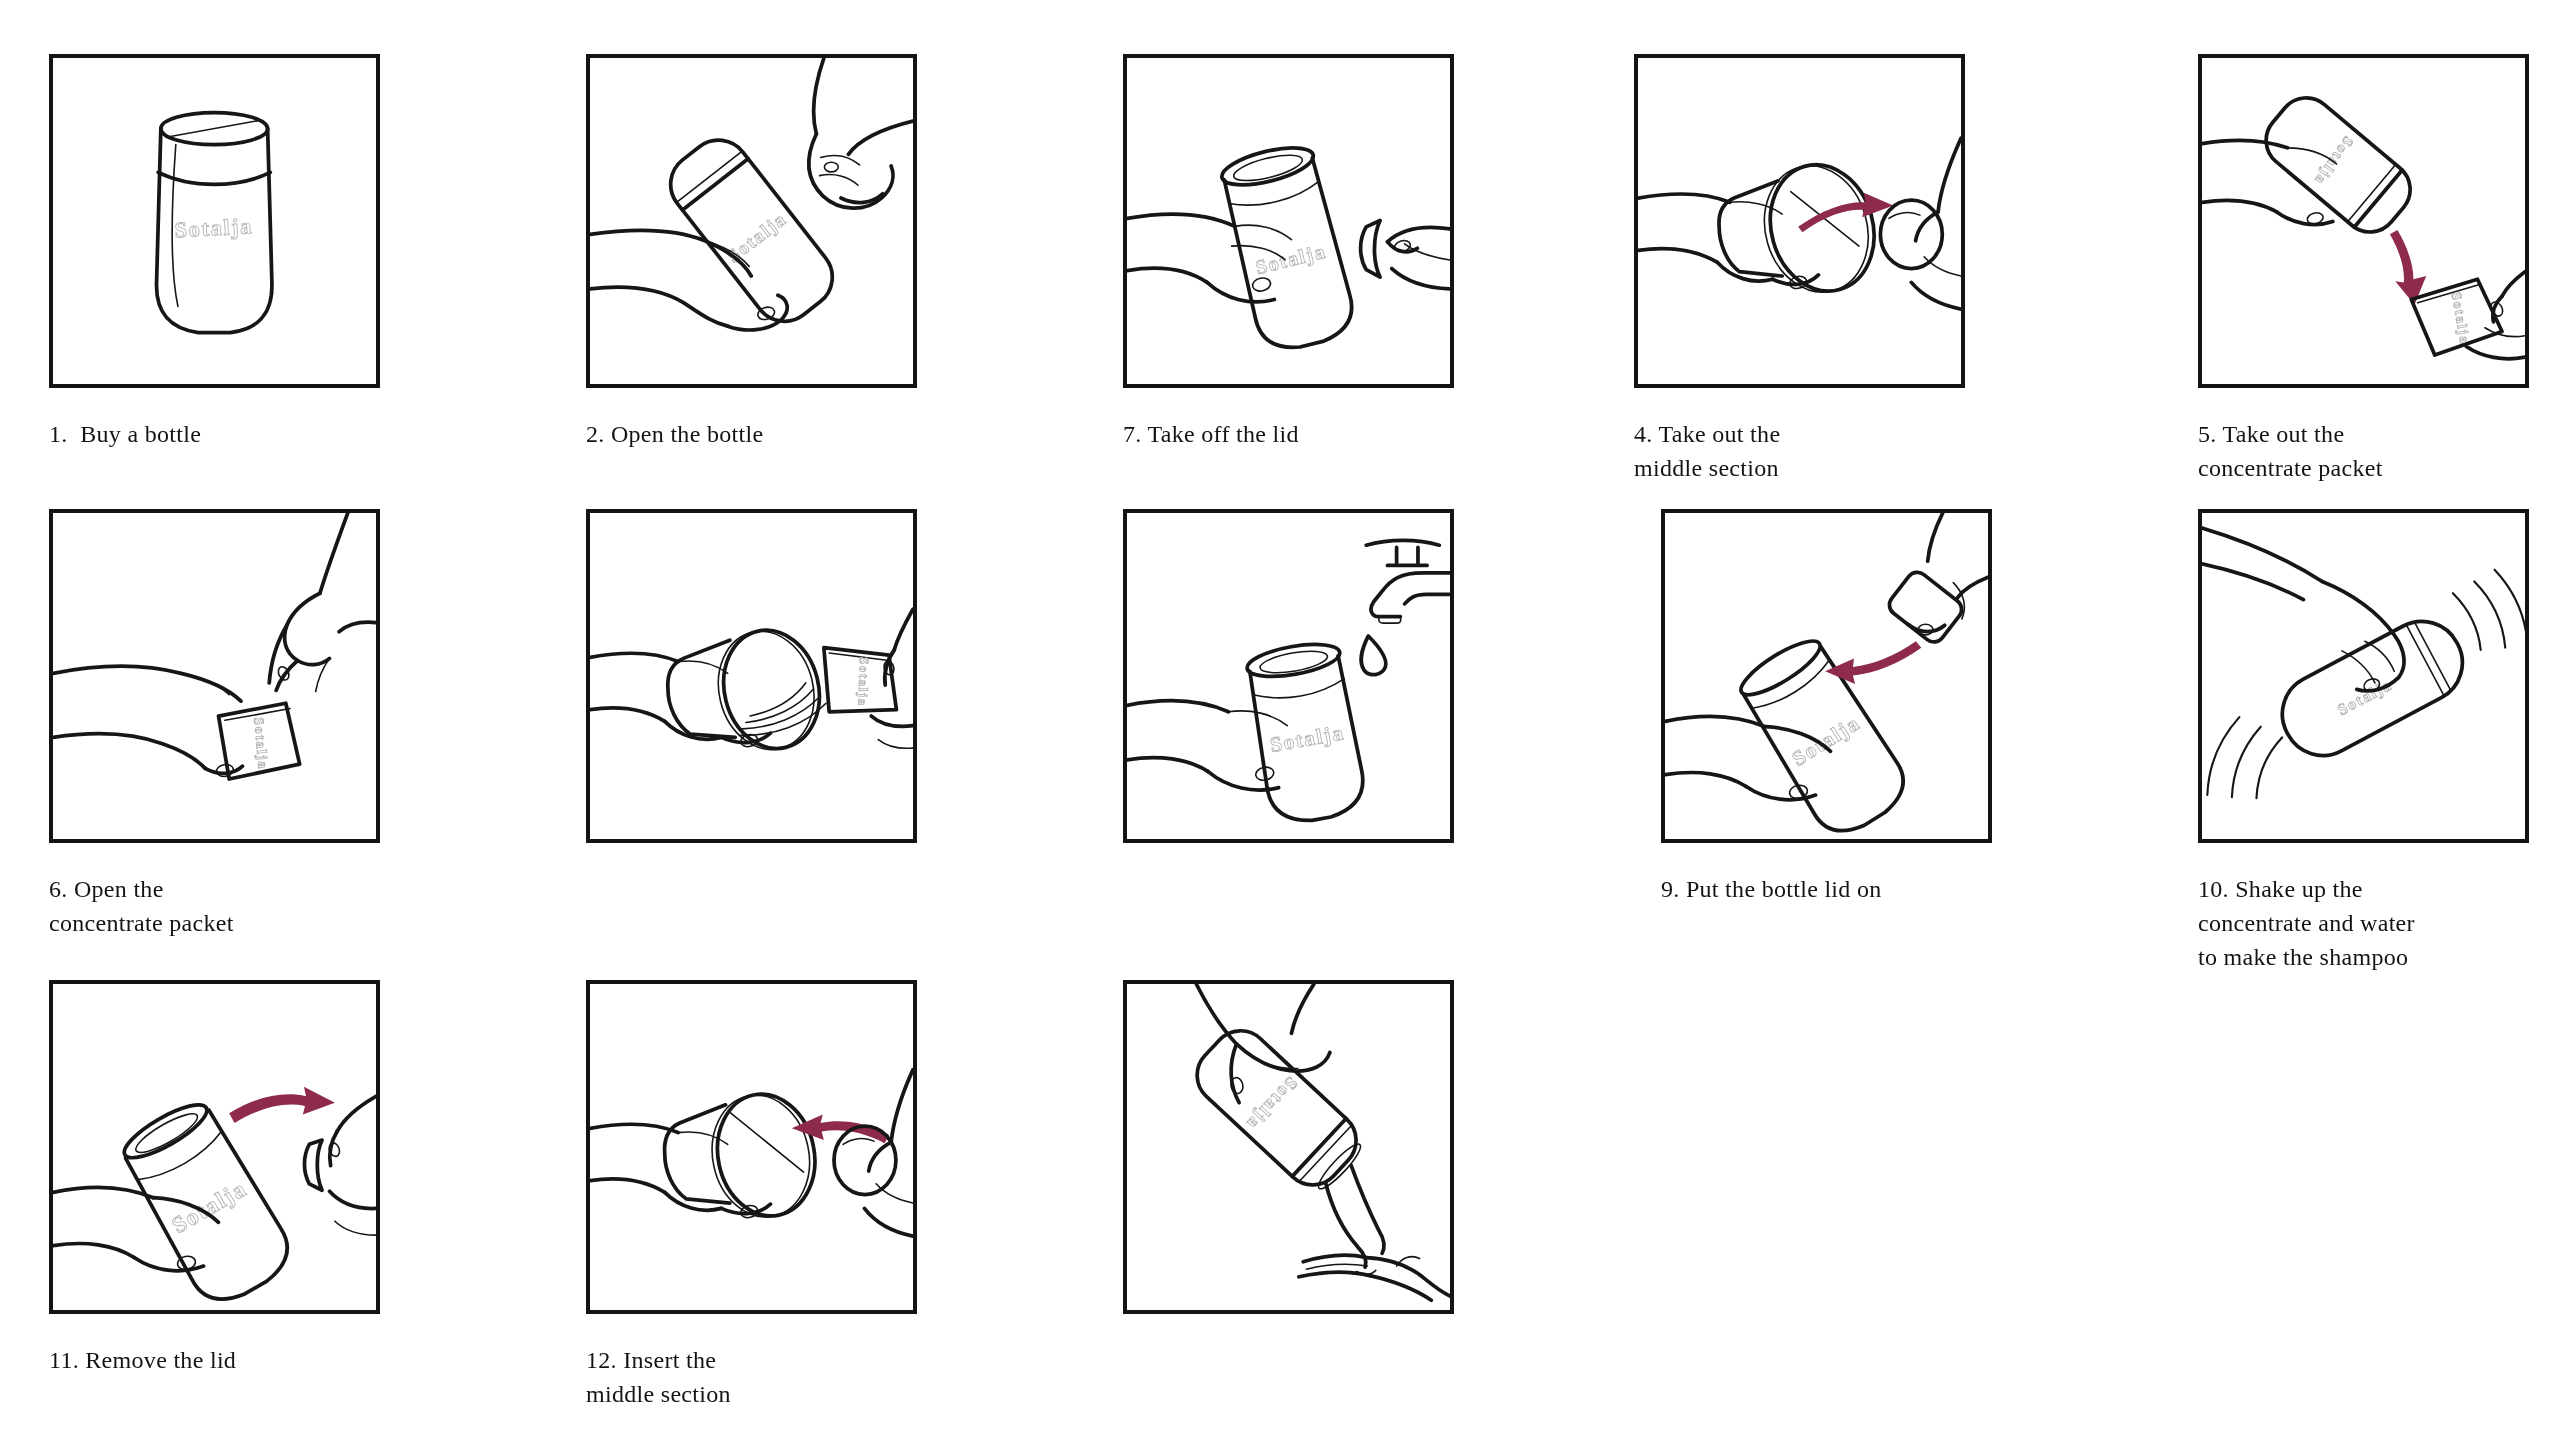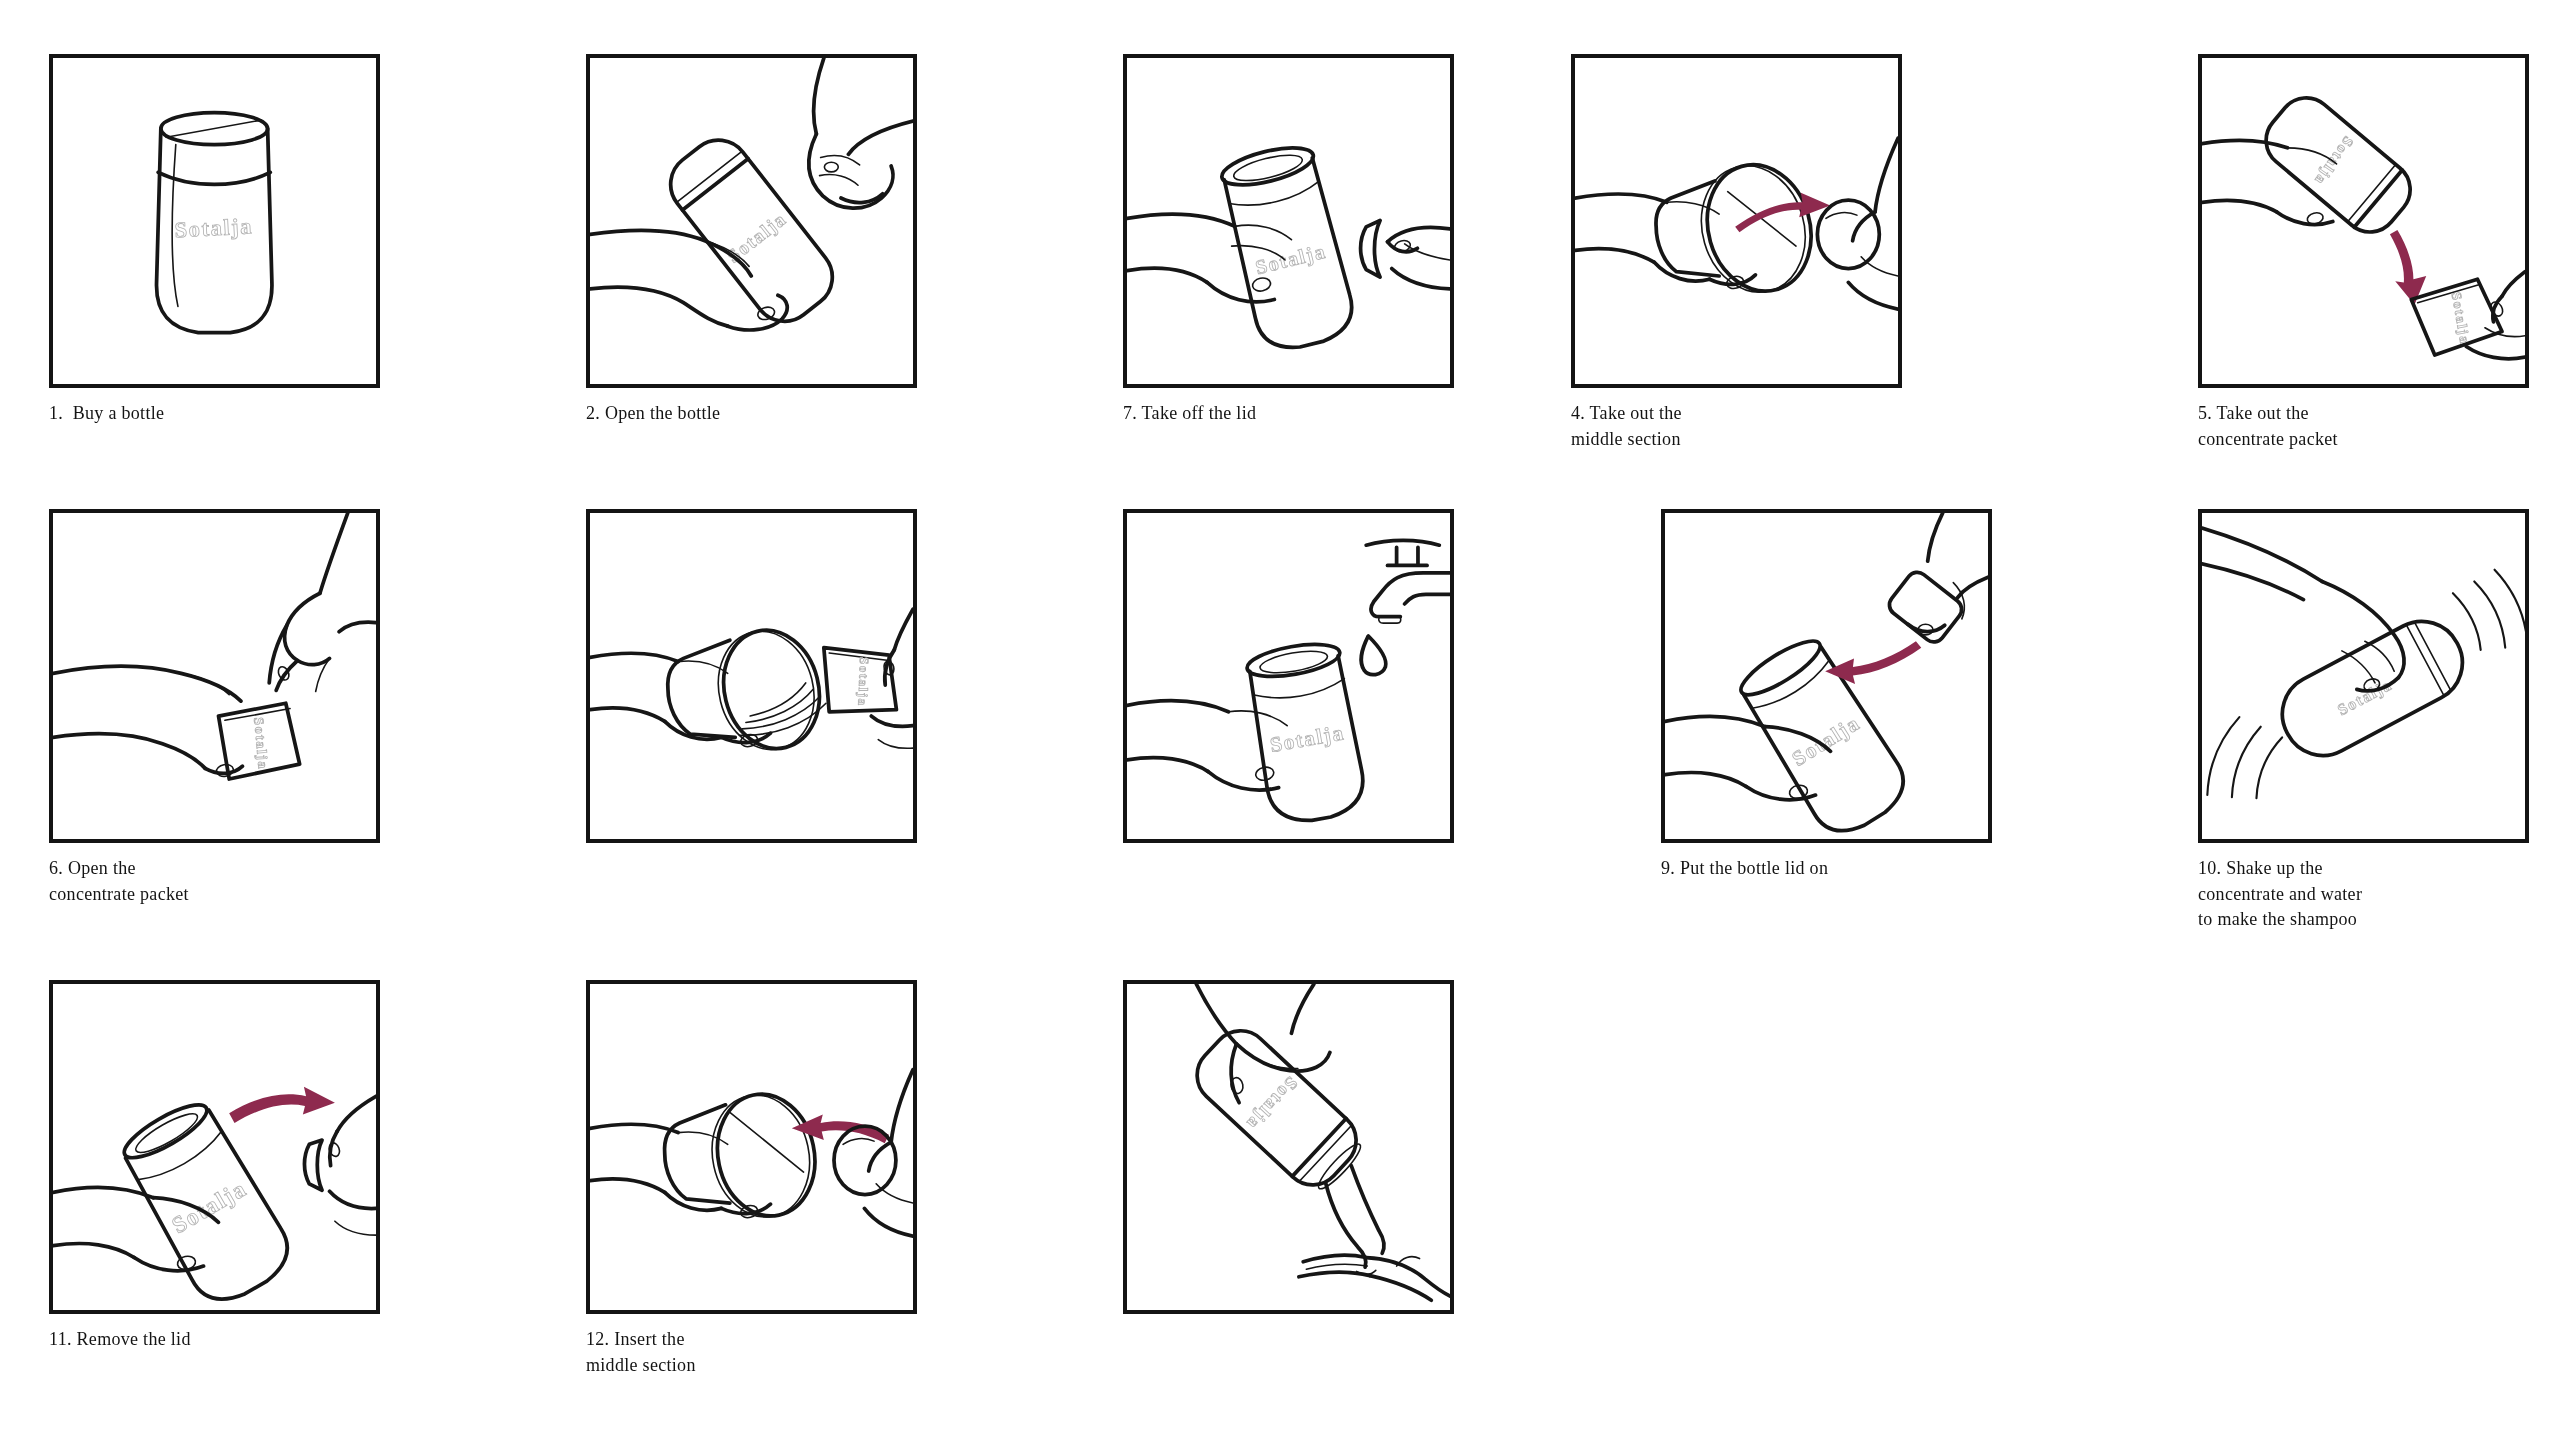--- a/index.html
+++ b/index.html
@@ -1,32 +1,32 @@
 <!DOCTYPE html>
 <html style="font-size:8.6px"><head>
 <meta charset="utf-8">
 <style>
   html,body{margin:0;padding:0;background:#ffffff;}
   .sheet{position:relative;width:2576px;height:1439px;background:#ffffff;
          font-family:"Liberation Serif",serif;color:#141414;overflow:hidden;}
   .cell{position:absolute;width:353px;}
   .frame{width:323px;height:326px;border:4.3px solid #141414;background:#ffffff;}
   .frame svg{display:block;width:323px;height:326px;}
-  .caption{margin-top:13px;font-size:18px;line-height:1.42;white-space:pre-wrap;
+  .caption{margin-top:29px;font-size:24px;line-height:1.42;white-space:pre-wrap;
            color:#141414;letter-spacing:0.3px;}
   
   .s{fill:none;stroke:#161616;stroke-width:7;stroke-linecap:round;stroke-linejoin:round;}
   .t{fill:none;stroke:#161616;stroke-width:3;stroke-linecap:round;stroke-linejoin:round;}
   .w{fill:none;stroke:#161616;stroke-width:4;stroke-linecap:round;}
   .arr{fill:#8e2a4e;stroke:none;}
   .logo{fill:#ffffff;stroke:#b4b4b4;stroke-width:1.6;font-family:"Liberation Serif",serif;
         font-weight:bold;letter-spacing:3px;}
   
   .c1{left:49px;top:54px}.c2{left:586px;top:54px}.c3{left:1123px;top:54px}
-  .c4{left:1571px;top:54px}.c5{left:2198px;top:54px}
+  .c4{left:1634px;top:54px}.c5{left:2198px;top:54px}
   .c6{left:49px;top:509px}.c7{left:586px;top:509px}.c8{left:1123px;top:509px}
   .c9{left:1661px;top:509px}.c10{left:2198px;top:509px}
   .c11{left:49px;top:980px}.c12{left:586px;top:980px}.c13{left:1123px;top:980px}
 </style>
 </head>
 <body>
 
 <div class="sheet">
 
   <div class="cell c1">

